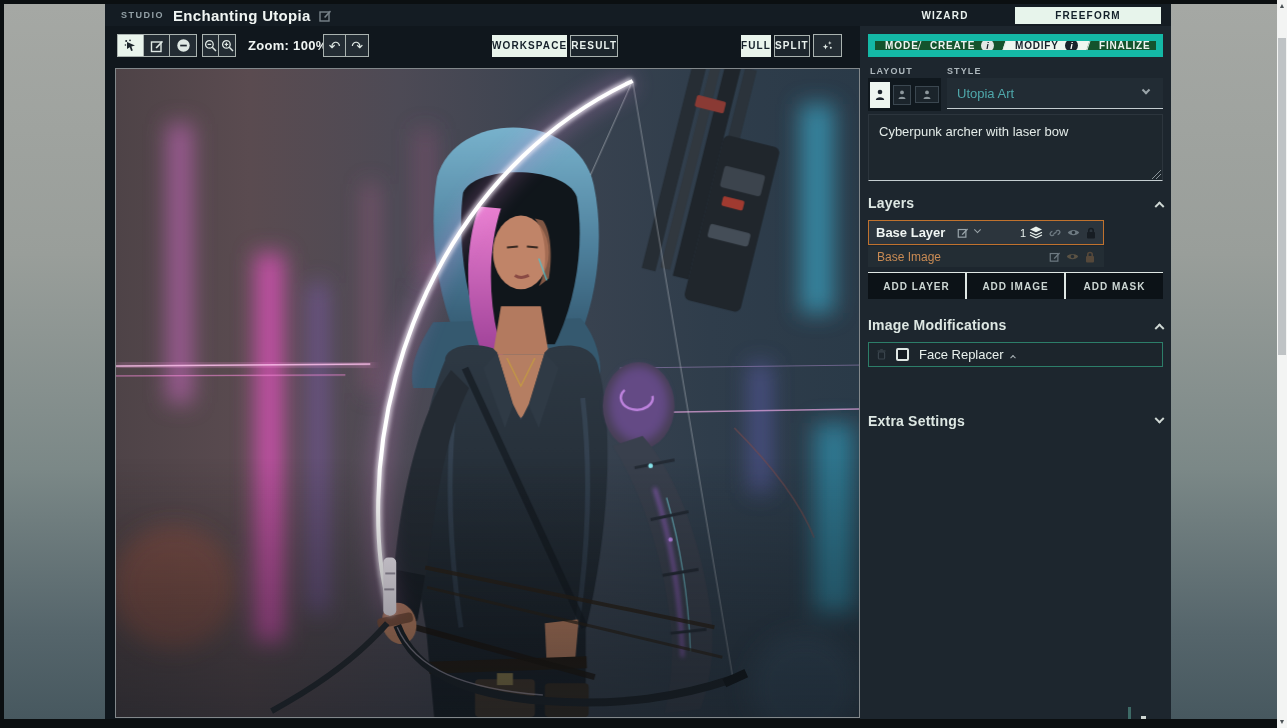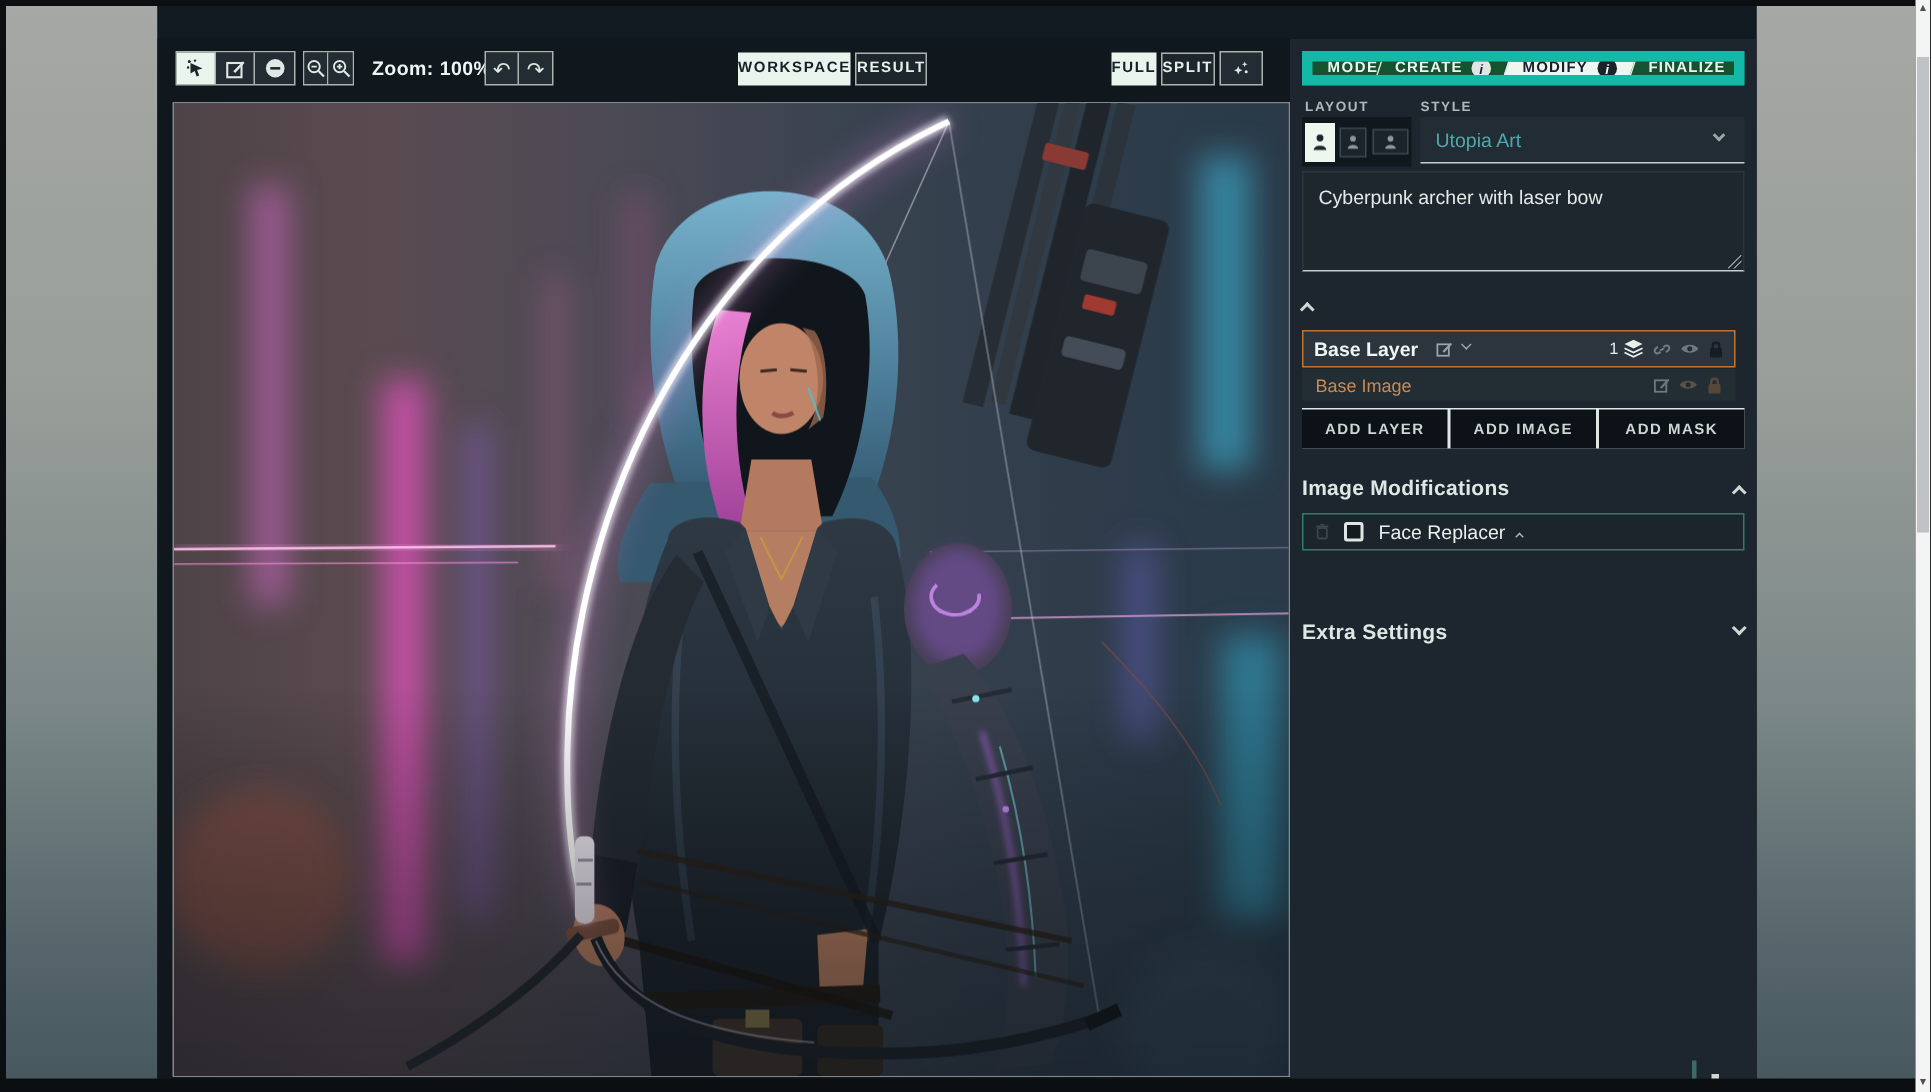--- a/index.html
+++ b/index.html
@@ -81,21 +81,21 @@
      linear-gradient(135deg, transparent 45%, #8a9499 45%, #8a9499 52%, transparent 52%, transparent 68%, #8a9499 68%, #8a9499 75%, transparent 75%); }
 
   .section-head { position:absolute; left:8px; width:295px; height:18px; display:flex; align-items:center; cursor:pointer; }
   .section-head .t { font-size:14px; font-weight:600; color:#dde7e3; flex:1; letter-spacing:.2px; }
   .chev { width:7px; height:7px; border-right:2px solid #cfd8d4; border-bottom:2px solid #cfd8d4; display:inline-block; }
   .chev.up { transform:rotate(-135deg) translate(-2px,-2px); }
   .chev.down { transform:rotate(45deg) translate(-2px,-2px); }
   .chev.mini { width:4px; height:4px; border-width:1.5px; border-color:#aab4b8; }
   .chev.sel { width:6px; height:6px; border-width:2px; border-color:#9aa4a9; transform:rotate(45deg) translate(-2px,-2px); }
 
-  .layer-row { position:absolute; left:8px; width:289px; display:flex; align-items:center; cursor:pointer; }
+  .layer-row { position:absolute; left:8px; width:236px; display:flex; align-items:center; cursor:pointer; }
   .row-baselayer { top:194px; height:25px; background:#2c353d; border:1px solid #c0722e; padding:0 7px; }
   .row-baselayer .name { font-size:13px; font-weight:bold; color:#f0f5f3; margin-right:6px; }
   .row-baseimage { top:220px; height:21px; background:#232d34; padding:0 9px; }
   .row-baseimage .name { font-size:12px; color:#c98b54; }
   .row-ic { display:inline-flex; align-items:center; margin-left:6px; }
   .row-spacer { flex:1; }
   .count { font-size:11px; color:#e8f0ec; margin-right:2px; }
 
   .add-row { position:absolute; left:8px; top:246px; width:295px; height:27px; background:#dfe7e4; padding-top:1px; display:flex; gap:2px; }
   .add-btn { flex:1; background:#0c1217; color:#ccd6d3; font-size:10px; font-weight:bold; letter-spacing:1px; display:flex; align-items:center; justify-content:center; cursor:pointer; }
@@ -124,20 +124,33 @@
   <div class="side-band band-right"></div>
 
   <div class="page-scrollbar">
     <div class="sb-arrow sb-up"></div>
     <div class="sb-thumb"></div>
     <div class="sb-arrow sb-down"></div>
   </div>
 
   <div id="app">
 
+    <div class="app-header">
+      <span class="studio-label">STUDIO</span>
+      <span class="app-title">Enchanting Utopia</span>
+      <span class="title-edit">
+        <svg class="icon-svg" width="13" height="13" viewBox="0 0 13 13">
+            <rect x="1" y="3" width="9" height="9" fill="none" stroke="#78838a" stroke-width="1.4"></rect>
+            <path d="M5 8 L11 1.5 L12 2.8 L6.2 9 Z" fill="#78838a"></path>
+          </svg>
+      </span>
+      <span class="header-spacer"></span>
+      <div class="wizard-btn">WIZARD</div>
+      <div class="freeform-btn">FREEFORM</div>
+    </div>
 
     <div class="left-area">
 
       <div class="tb" style="left:12px;">
         <div class="btn-group">
           <div class="tb-btn active">
             <svg class="icon-svg" width="14" height="14" viewBox="0 0 14 14">
               <path d="M3 3 L11 6.6 L7.4 7.6 L8.8 11.4 L7.1 12 L5.8 8.3 L3 10 Z" fill="#1c252c"></path>
               <circle cx="2.2" cy="2" r="1" fill="#1c252c"></circle>
                 <circle cx="6" cy="1.4" r=".8" fill="#1c252c"></circle>
@@ -416,20 +429,21 @@
         <span class="style-value">Utopia Art</span>
         <span class="chev sel" style="margin-right:14px;"></span>
       </div>
 
       <div class="prompt-box">
         <textarea spellcheck="false" style="">Cyberpunk archer with laser bow</textarea>
         <div class="resize-grip"></div>
       </div>
 
       <div class="section-head" style="top:168px;">
+        <span class="t">Layers</span>
         <span class="chev up"></span>
       </div>
 
       <div class="layer-row row-baselayer">
         <span class="name">Base Layer</span>
         <span class="row-ic">
           <svg class="icon-svg" width="11" height="11" viewBox="0 0 13 13">
               <rect x="1.5" y="3" width="9" height="9" fill="none" stroke="#9aa5ab" stroke-width="1.4"></rect>
               <path d="M5.5 8.5 L12 1.8 L13 3 L6.8 9.6 Z" fill="#9aa5ab"></path>
             </svg>

